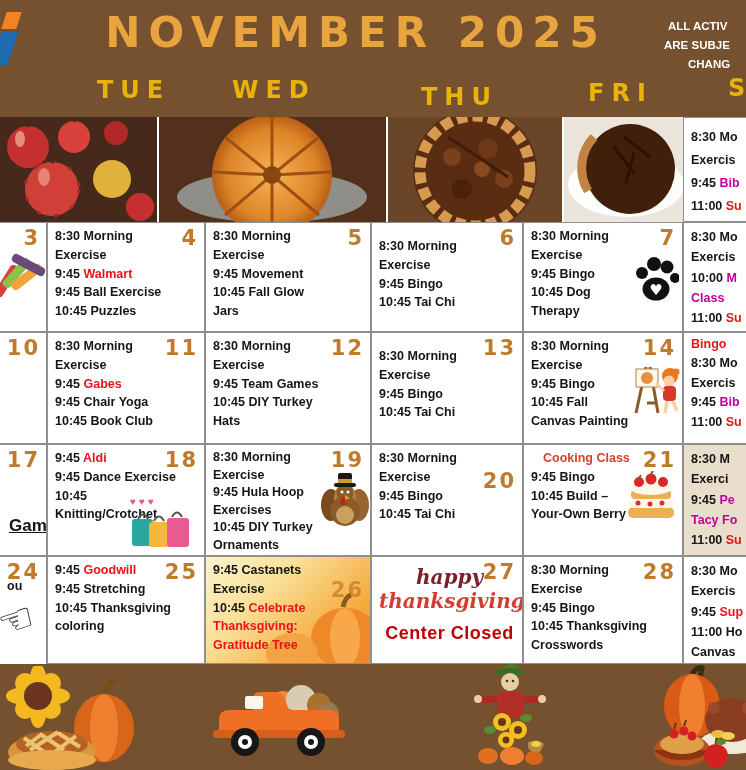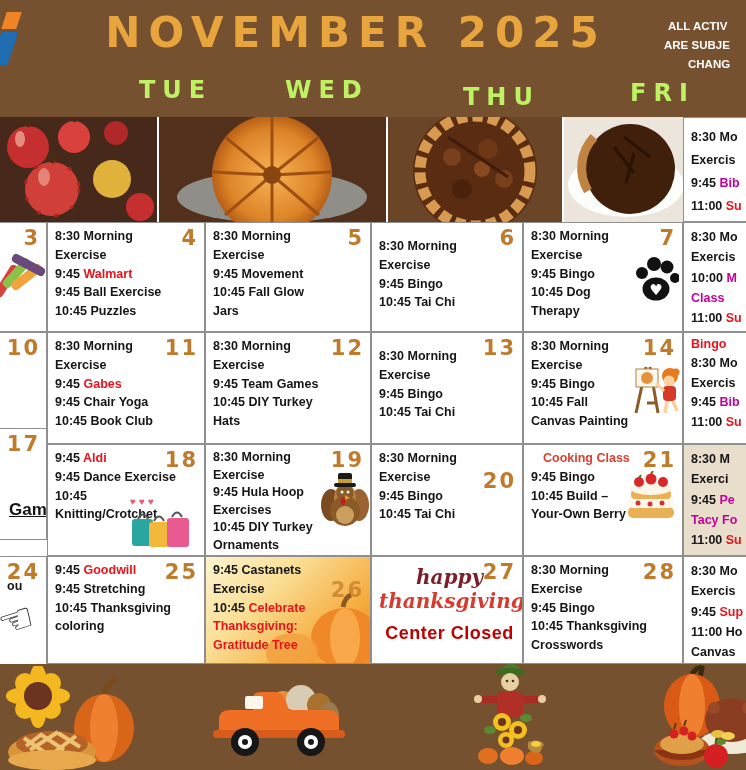--- a/index.html
+++ b/index.html
@@ -9,23 +9,23 @@
   .header{position:absolute;left:0;top:0;width:746px;height:117px;background:#76512f;}
   .logo{position:absolute;left:-6px;top:10px;width:40px;height:56px;}
   .logo .l-orange{position:absolute;left:10px;top:2px;width:15px;height:17px;background:#f08326;transform:skewX(-18deg);}
   .logo .l-blue{position:absolute;left:2px;top:22px;width:17px;height:33px;background:#1f6cb0;transform:skewX(-18deg);}
   .title{position:absolute;left:95px;top:8px;width:522px;text-align:center;
          font-family:"DejaVu Sans",sans-serif;font-weight:800;font-size:42px;
          letter-spacing:8px;color:#e8a53e;white-space:nowrap;}
   .notice{position:absolute;left:664px;top:17px;width:120px;color:#fff;
           font-weight:700;font-size:11.5px;line-height:19px;white-space:nowrap;}
   .notice .nl2{padding-left:0px;} .notice .nl1{padding-left:4px;} .notice .nl3{padding-left:24px;}
-  .dayhead{position:absolute;color:#bef264;font-family:"DejaVu Sans",sans-serif;
-           font-weight:800;font-size:24px;letter-spacing:7px;white-space:nowrap;margin-left:42px;}
-  .dh-0{left:97px;top:76px;} .dh-1{left:243px;top:76px;} .dh-2{left:421px;top:83px;}
+  .dayhead{position:absolute;color:#eab308;font-family:"DejaVu Sans",sans-serif;
+           font-weight:800;font-size:24px;letter-spacing:7px;white-space:nowrap;}
+  .dh-0{left:97px;top:76px;} .dh-1{left:232px;top:76px;} .dh-2{left:421px;top:83px;}
   .dh-3{left:588px;top:79px;} .dh-4{left:728px;top:74px;}
   
   .photos{position:absolute;left:0;top:117px;width:684px;height:105px;background:#46291a;}
   .ptile{position:absolute;top:0;height:105px;border-left:2px solid #fff;}
   .ptile:first-child{border-left:none;}
   
   .cell{position:absolute;background:#fff;border:1px solid #8f8f8f;box-sizing:border-box;
         overflow:hidden;color:#151515;}
   .cell .lines{position:relative;z-index:2;padding:4px 2px 0 7px;font-weight:700;
                font-size:12.5px;line-height:1.5;}
@@ -274,21 +274,21 @@
     </div>
     <div class="cell cell-d15 satcell" style="left: 683px; top: 332px; width: 130px; height: 112px;">
       <div class="lines">
         <div class="ln"><span class="c-red">Bingo</span></div>
         <div class="ln"><span>8:30 Mo</span></div>
         <div class="ln"><span> Exercis</span></div>
         <div class="ln"><span>9:45 </span><span class="c-magenta">Bib</span></div>
         <div class="ln"><span>11:00 </span><span class="c-red">Su</span></div>
       </div>
     </div>
-    <div class="cell cell-d17 moncell" style="left: 0px; top: 428px; width: 47px; height: 112px;">
+    <div class="cell cell-d17 moncell" style="left: 0px; top: 444px; width: 47px; height: 112px;">
       <span class="daynum">17</span>
       <div class="lines">
         <div class="ln"><span>Game</span></div>
       </div>
     </div>
     <div class="cell cell-d18" style="left: 47px; top: 444px; width: 158px; height: 112px;">
       <span class="daynum">18</span>
       <div class="lines">
         <div class="ln"><span>9:45 </span><span class="c-red">Aldi</span></div>
         <div class="ln"><span>9:45  Dance Exercise</span></div>

